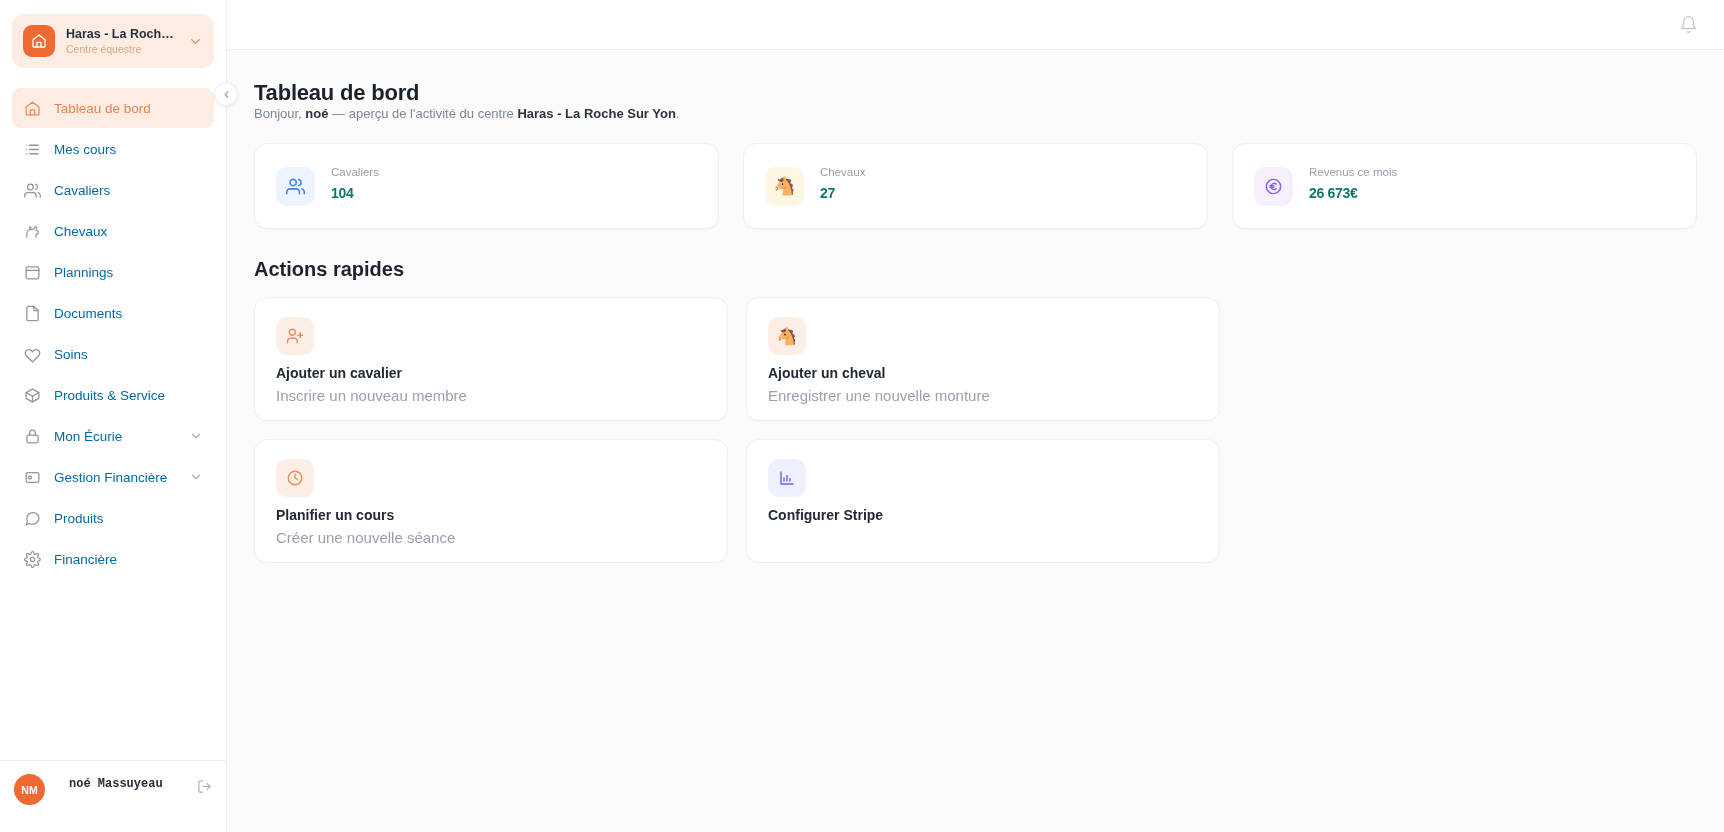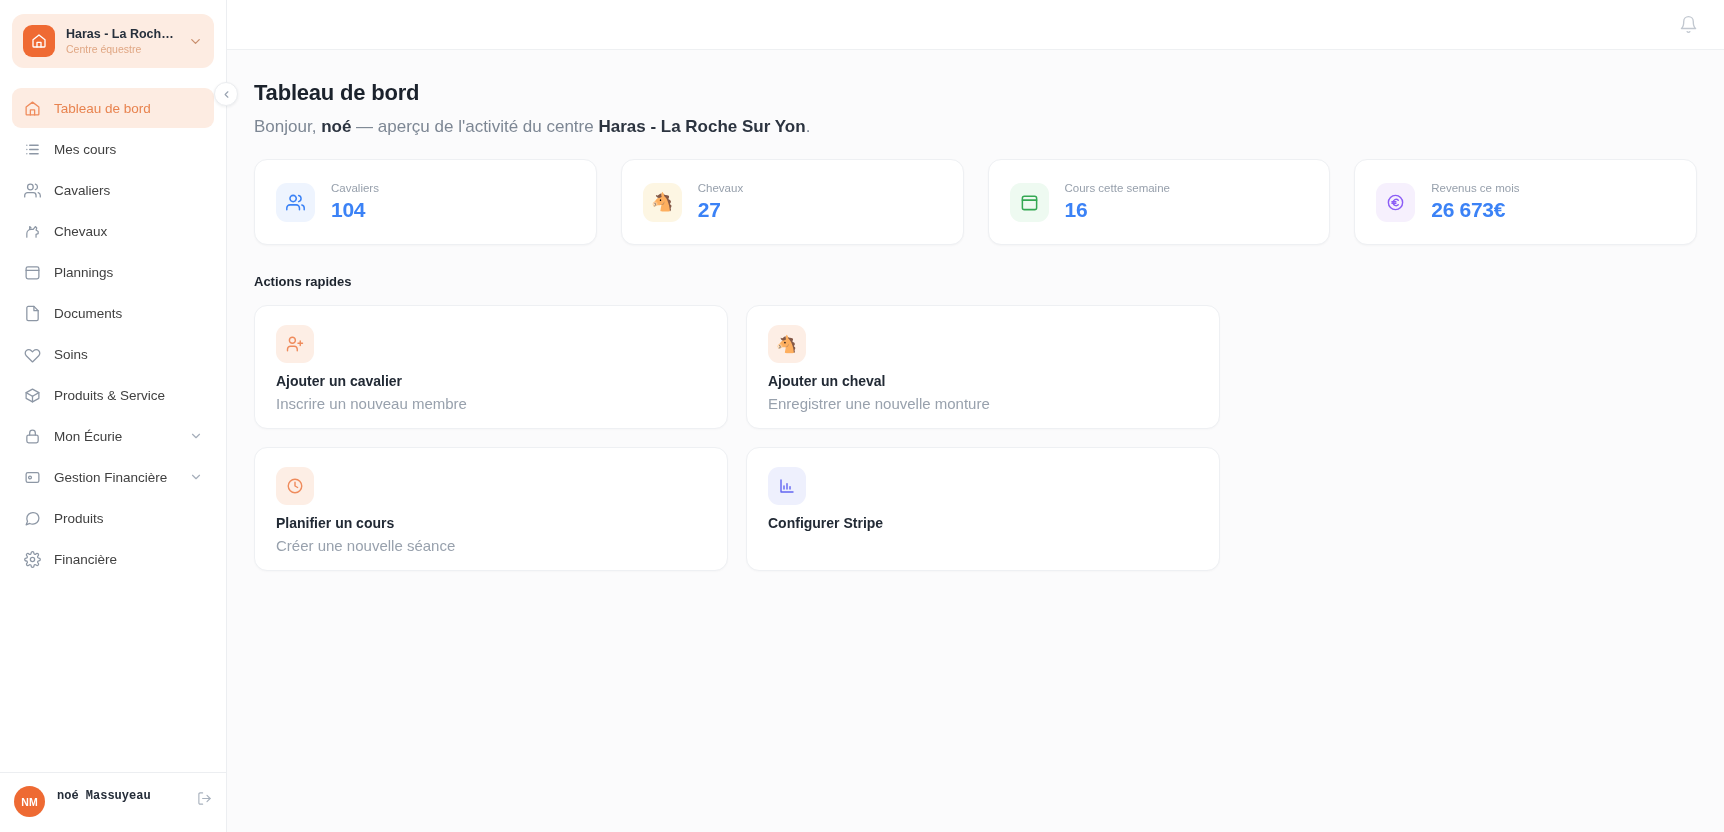--- a/index.html
+++ b/index.html
@@ -55,35 +55,35 @@
     background: #ffffff; border: 1px solid #ebedf0;
     display: flex; align-items: center; justify-content: center;
     color: #98a2b0; cursor: pointer; z-index: 20;
     box-shadow: 0 1px 3px rgba(16,24,40,.07);
   }
 
   .nav { margin-top: 20px; padding: 0 12px; flex: 1; overflow: hidden; }
   .nav-item {
     display: flex; align-items: center; gap: 13px;
     height: 40px; border-radius: 9px; padding: 0 11px;
-    color: #404040; font-size: 13.5px; cursor: pointer;
+    color: #0369a1; font-size: 13.5px; cursor: pointer;
     margin-bottom: 1px;
   }
   .nav-item .ic { width: 18px; height: 18px; flex: 0 0 18px; color: #8d97a5;
                   display: flex; align-items: center; justify-content: center; }
   .nav-item .lbl { flex: 1; white-space: nowrap; }
   .nav-item .chev { color: #a5aeba; display: flex; align-items: center; }
   .nav-item.active { background: #fdece2; color: #e8834f; font-weight: 500; }
   .nav-item.active .ic { color: #ef8b5c; }
 
   .sidebar-footer {
     border-top: 1px solid #eceef1;
     padding: 13px 14px 8px 14px;
-    display: flex; align-items: flex-start; gap: 12px;
-    height: 60px;
+    display: flex; align-items: flex-start; gap: 24px;
+    height: 72px;
   }
   .avatar {
     width: 31px; height: 31px; border-radius: 50%;
     background: #ee6a33; color: #fff;
     font-size: 10.5px; font-weight: 700;
     display: flex; align-items: center; justify-content: center;
     flex: 0 0 31px;
   }
   .user-text { flex: 1; min-width: 0; padding-top: 2px; }
   .user-name { font-size: 12px; font-weight: 700; color: #242c38;
@@ -98,40 +98,40 @@
   .topbar {
     height: 50px; background: #ffffff;
     border-bottom: 1px solid #eef0f2;
     display: flex; align-items: center; justify-content: flex-end;
     padding: 0 26px; flex: 0 0 50px;
   }
   .bell { color: #c2c8d0; cursor: pointer; display: flex; }
 
   .content { flex: 1; padding: 30px 27px 0 27px; overflow: hidden; }
   .page-title { font-size: 22px; font-weight: 700; color: #1b222c; letter-spacing: -.2px; }
-  .page-sub { margin-top: 11px; font-size: 17px; color: #7d8794; }
+  .page-sub { font-size: 13px; color: #7d8794; }
   .page-sub b { color: #2c3440; font-weight: 700; }
 
   .stats { display: flex; gap: 24px; margin-top: 22px; }
   .stat-card {
     flex: 1; height: 86px; background: #ffffff;
     border: 1px solid #eef0f3; border-radius: 13px;
     display: flex; align-items: center; gap: 16px;
     padding: 0 21px;
     box-shadow: 0 1px 2px rgba(16,24,40,.03);
   }
   .stat-ic {
     width: 39px; height: 39px; border-radius: 11px;
     display: flex; align-items: center; justify-content: center;
     flex: 0 0 39px; font-size: 18px;
   }
   .stat-label { font-size: 11.5px; color: #97a0ac; line-height: 15px; }
-  .stat-value { font-size: 21px; font-weight: 700; color: #3b82f6; line-height: 27px; letter-spacing: -.3px; }
-
-  .section-title { margin-top: 29px; font-size: 13px; font-weight: 700; color: #1d242e; }
+  .stat-value { font-size: 14px; font-weight: 700; color: #0f766e; line-height: 27px; letter-spacing: -.3px; }
+
+  .section-title { margin-top: 29px; font-size: 20px; font-weight: 700; color: #1d242e; }
 
   .actions { display: flex; gap: 18px; margin-top: 16px; flex-wrap: wrap; }
   .action-card {
     width: 474px; height: 124px;
     background: #ffffff; border: 1px solid #eef0f3; border-radius: 13px;
     padding: 19px 21px; cursor: pointer;
     box-shadow: 0 1px 2px rgba(16,24,40,.025);
   }
   .act-ic {
     width: 38px; height: 38px; border-radius: 11px;
@@ -367,32 +367,20 @@
         </div>
 
         <div class="stat-card">
           <div class="stat-ic" style="background:#fdf6e3;color:#b08030">🐴</div>
           <div>
             <div class="stat-label">Chevaux</div>
             <div class="stat-value">27</div>
           </div>
         </div>
 
-        <div class="stat-card">
-          <div class="stat-ic" style="background:#eefaf1;color:#34a853">
-            <svg width="19" height="19" viewBox="0 0 24 24" fill="none" stroke="currentColor" stroke-width="1.9" stroke-linecap="round" stroke-linejoin="round">
-                <rect x="3" y="4" width="18" height="17" rx="2.5"></rect>
-                <line x1="3" y1="9" x2="21" y2="9"></line>
-              </svg>
-          </div>
-          <div>
-            <div class="stat-label">Cours cette semaine</div>
-            <div class="stat-value">16</div>
-          </div>
-        </div>
 
         <div class="stat-card">
           <div class="stat-ic" style="background:#f6f0fd;color:#8b5cf6">
             <svg width="19" height="19" viewBox="0 0 24 24" fill="none" stroke="currentColor" stroke-width="1.8" stroke-linecap="round" stroke-linejoin="round">
                 <circle cx="12" cy="12" r="9"></circle>
                 <path d="M15.5 9.2A3.8 3.8 0 0 0 9 12a3.8 3.8 0 0 0 6.5 2.8"></path>
                 <line x1="7.5" y1="11" x2="12.5" y2="11"></line>
                 <line x1="7.5" y1="13" x2="12.5" y2="13"></line>
               </svg>
           </div>

